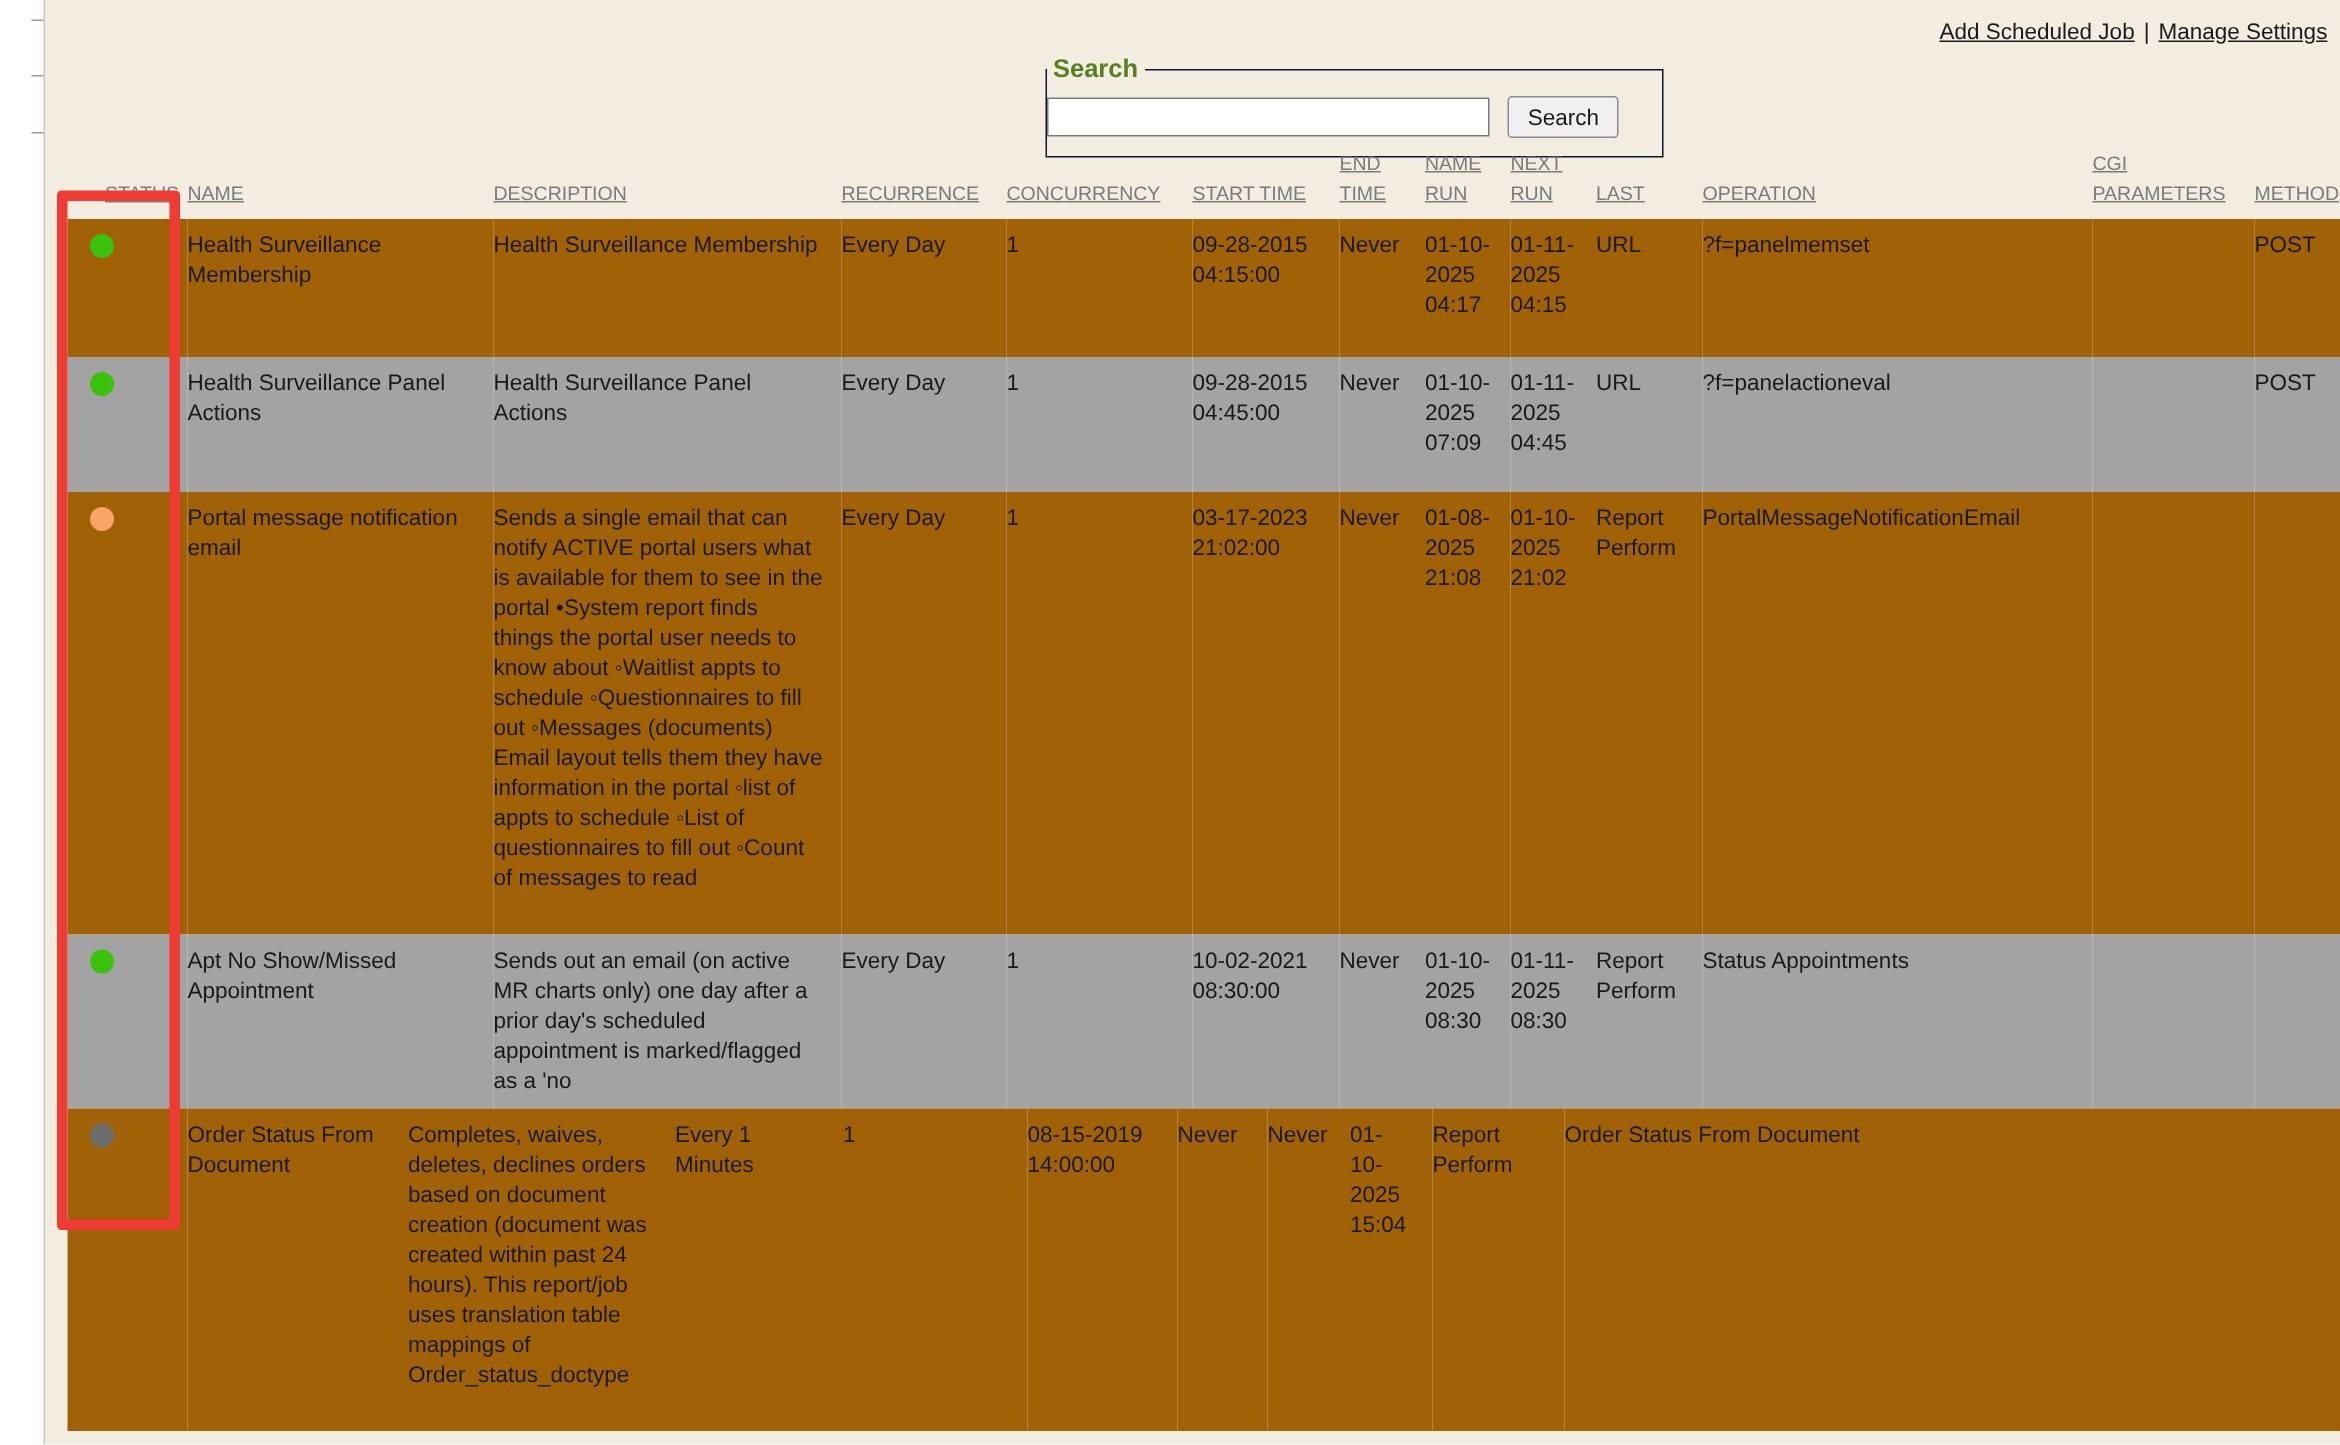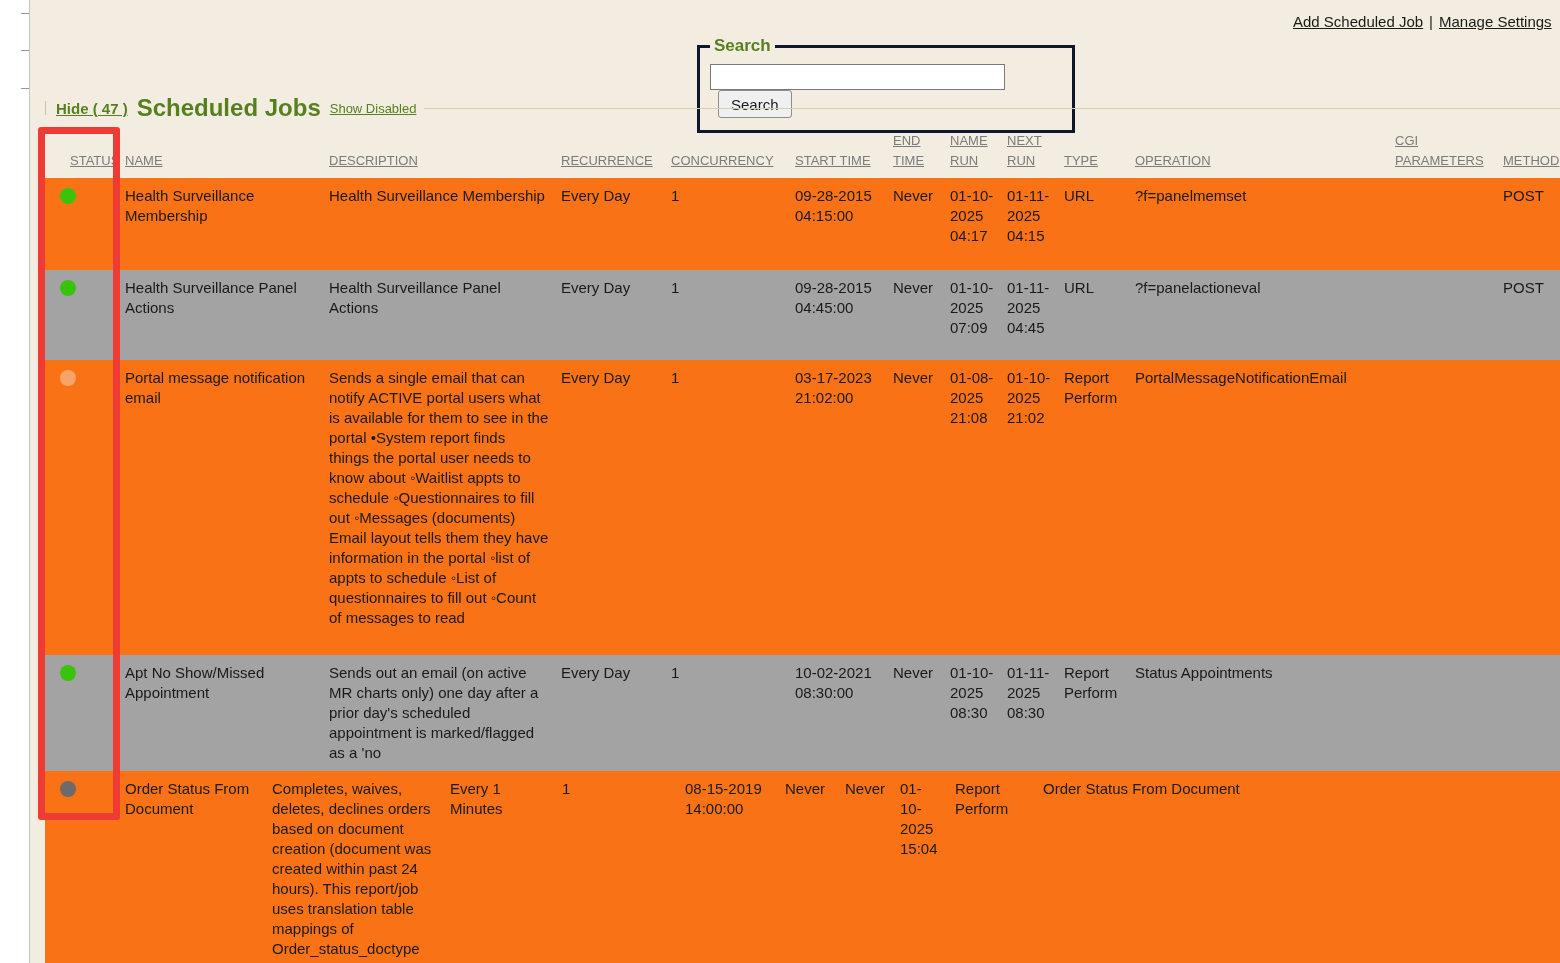--- a/index.html
+++ b/index.html
@@ -16,22 +16,22 @@
   .content { position:absolute; left:30px; top:0; width:1530px; height:963px;
              background:#f2ede0; }
 
   
   .top-links { position:absolute; left:1263px; top:13px; white-space:nowrap;
                font-size:15px; color:#1a1a1a; }
   .top-links a { color:#1a1a1a; text-decoration:underline; cursor:pointer; }
   .top-links .sep { margin:0 6px; }
 
   
-  .search-box { position:absolute; left:667px; top:36px; width:378px;
-                border:3px solid #0f172a; padding:8px 10px 12px 10px; }
+  .search-box { position:absolute; left:667px; top:36px; width:412px;
+                border:1px solid #0f172a; padding:8px 10px 12px 0; }
   .search-box legend { font-size:17px; font-weight:bold; color:#567f1d; padding:0 4px; }
   .search-input { width:295px; height:26px; border:1px solid #7a7a7a; background:#fff;
                   font-size:14px; padding:2px 6px; font-family:"Liberation Sans", sans-serif; }
   .search-btn { margin-left:8px; height:28px; padding:2px 12px; font-size:15px;
                 background:#f0f0f0; border:1px solid #8d8d8d; border-radius:3px;
                 font-family:"Liberation Sans", sans-serif; cursor:pointer; color:#1a1a1a; }
 
   
   .jobs-section { position:absolute; left:15px; top:92px; right:0; }
   .jobs-legend { display:flex; align-items:center; height:32px; }
@@ -46,21 +46,21 @@
 
   
   table.jobs { width:1515px; border-collapse:collapse; table-layout:fixed;
                font-size:15px; line-height:20px; }
   th { font-size:13px; font-weight:normal; color:#7b7b7b; text-align:left;
        vertical-align:bottom; padding:4px 12px 7px 0; cursor:pointer; }
   th span { text-decoration:underline; }
   th:first-child { padding-left:25px; }
   td { vertical-align:top; padding:8px 12px 8px 0; word-wrap:break-word; }
   td:first-child { padding-left:15px; }
-  tr.row-white { background:#f97316; }
+  tr.row-white { background:#a16207; }
   tr.row-alt { background:#a3a3a3; }
   .dot { width:16px; height:16px; border-radius:50%; margin-top:2px; cursor:pointer; }
 
   
   .annotation { position:absolute; left:38px; top:127px; width:82px; height:693px;
                 border:7px solid #ee3b33; border-radius:3px; z-index:5;
                 pointer-events:none; }
 </style>
 </head>
 <body>
@@ -80,27 +80,20 @@
     </div>
 
     <fieldset class="search-box">
       <legend>Search</legend>
       <input class="search-input" type="text" value="" style="">
       <button class="search-btn">Search</button>
     </fieldset>
 
     <div class="jobs-section">
 
-      <div class="jobs-legend">
-        <span class="legend-stub"></span>
-        <a class="hide-link">Hide ( 47 )</a>
-        <span class="jobs-title">Scheduled Jobs</span>
-        <a class="show-disabled">Show Disabled</a>
-        <span class="legend-line"></span>
-      </div>
 
       <table class="jobs" style="margin-top:3px">
         <colgroup>
           <col style="width:80px">
             <col style="width:204px">
             <col style="width:232px">
           <col style="width:110px">
             <col style="width:124px">
             <col style="width:98px">
           <col style="width:57px">
@@ -115,21 +108,21 @@
           <tr style="height:40px">
             <th><span>STATUS</span></th>
             <th><span>NAME</span></th>
             <th><span>DESCRIPTION</span></th>
             <th><span>RECURRENCE</span></th>
             <th><span>CONCURRENCY</span></th>
             <th><span>START TIME</span></th>
             <th><span>END TIME</span></th>
             <th><span>NAME RUN</span></th>
             <th><span>NEXT RUN</span></th>
-            <th><span>TYPE</span></th>
+            <th><span>LAST</span></th>
             <th><span>OPERATION</span></th>
             <th><span>CGI PARAMETERS</span></th>
             <th><span>METHOD</span></th>
           </tr>
         </thead>
         <tbody>
           <tr class="row-white" style="height:92px">
             <td>
                 <div class="dot" style="background: rgb(59, 194, 13);"></div>
               </td>

